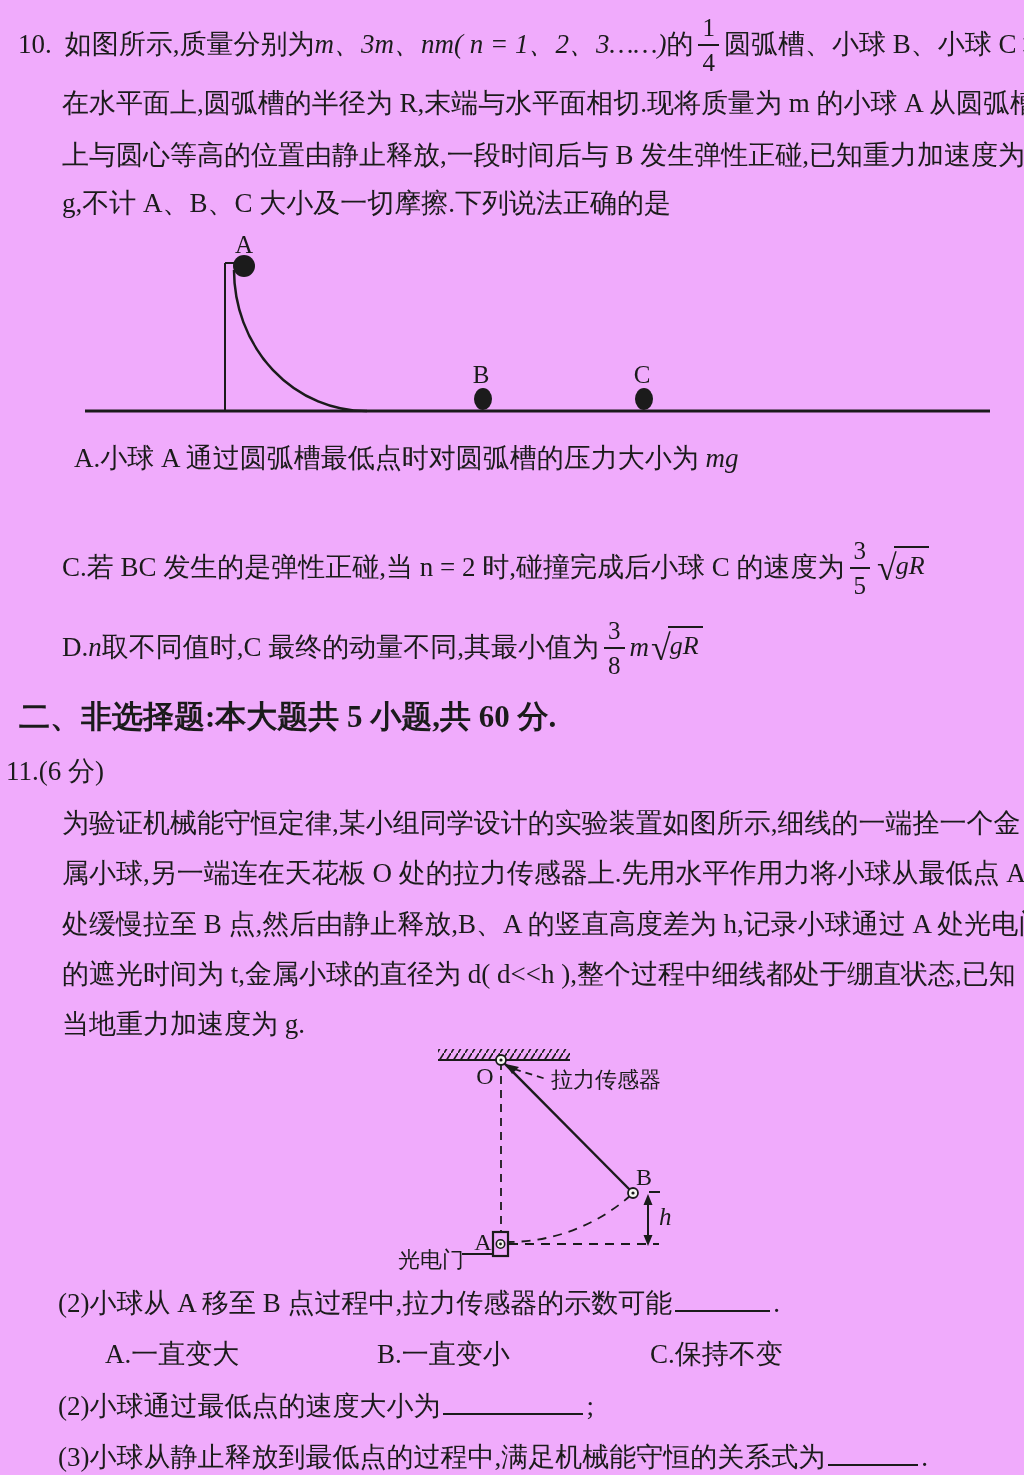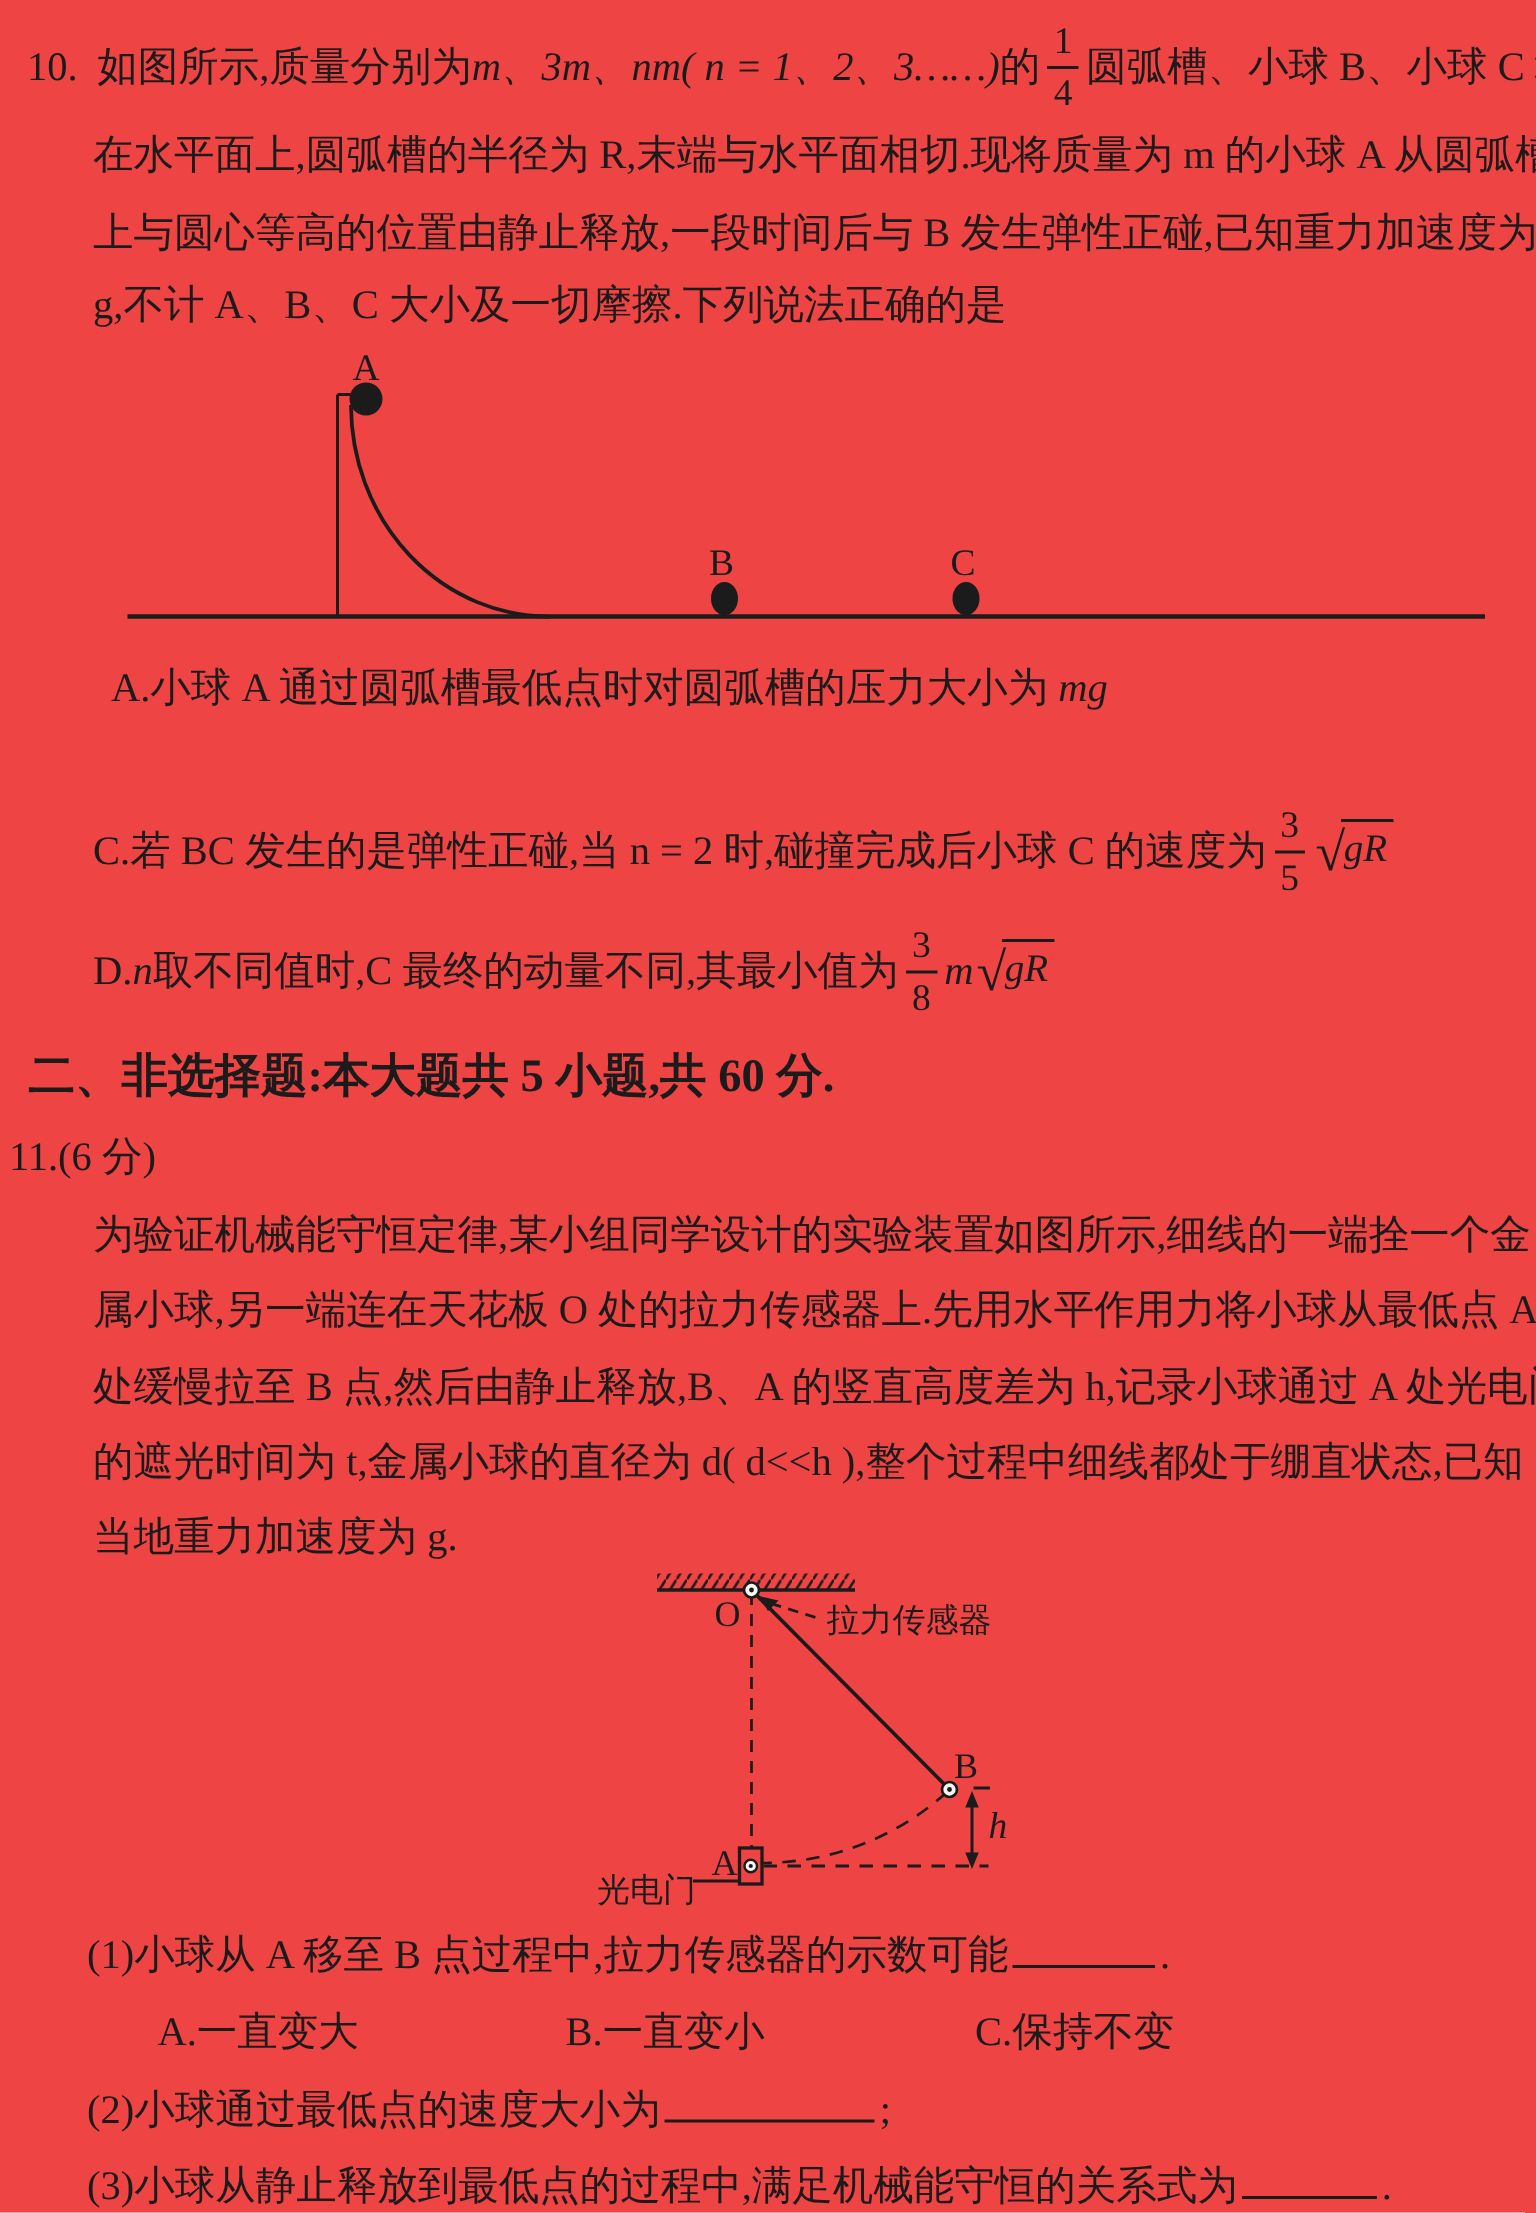--- a/index.html
+++ b/index.html
@@ -1,20 +1,20 @@
 <!DOCTYPE html>
 <html><head>
 <meta charset="utf-8">
 <style>
   html,body{margin:0;padding:0;background:#e8e8e6;}
   .page{
     position:relative;
     width:1024px;height:1475px;
     margin:0 auto;
-    background:#ef4444;
+    background:#f0abfc;
     font-family:"Liberation Serif","DejaVu Serif",serif;
     color:#1b1b1b;
     overflow:hidden;
   }
   .line{
     position:absolute;
     font-size:27px;
     line-height:34px;
     white-space:nowrap;
   }
@@ -191,21 +191,21 @@
     <rect x="105" y="190" width="15" height="24" fill="none" stroke="#1b1b1b" stroke-width="2.2"></rect>
     <circle cx="112.5" cy="202" r="4.2" fill="#f6f6f2" stroke="#1b1b1b" stroke-width="1.6"></circle>
     <circle cx="112.5" cy="202" r="1.4" fill="#1b1b1b"></circle>
     <text x="95" y="208" font-size="24" text-anchor="middle">A</text>
 
     <line x1="74" y1="212" x2="105" y2="212" stroke="#1b1b1b" stroke-width="2"></line>
     <text x="10" y="225" font-size="22">光电门</text>
   </svg>
 
   <div class="line" style="left:58px;top:1286px;">
-    <span>(1)小球从 A 移至 B 点过程中,拉力传感器的示数可能</span><span class="blank" style="width:95px;"></span><span>.</span>
+    <span>(2)小球从 A 移至 B 点过程中,拉力传感器的示数可能</span><span class="blank" style="width:95px;"></span><span>.</span>
   </div>
 
   <div>
     <div class="line" style="left:105px;top:1337px;">A.一直变大</div>
     <div class="line" style="left:377px;top:1337px;">B.一直变小</div>
     <div class="line" style="left:650px;top:1337px;">C.保持不变</div>
   </div>
 
   <div class="line" style="left:58px;top:1389px;">
     <span>(2)小球通过最低点的速度大小为</span><span class="blank" style="width:140px;"></span><span>;</span>

